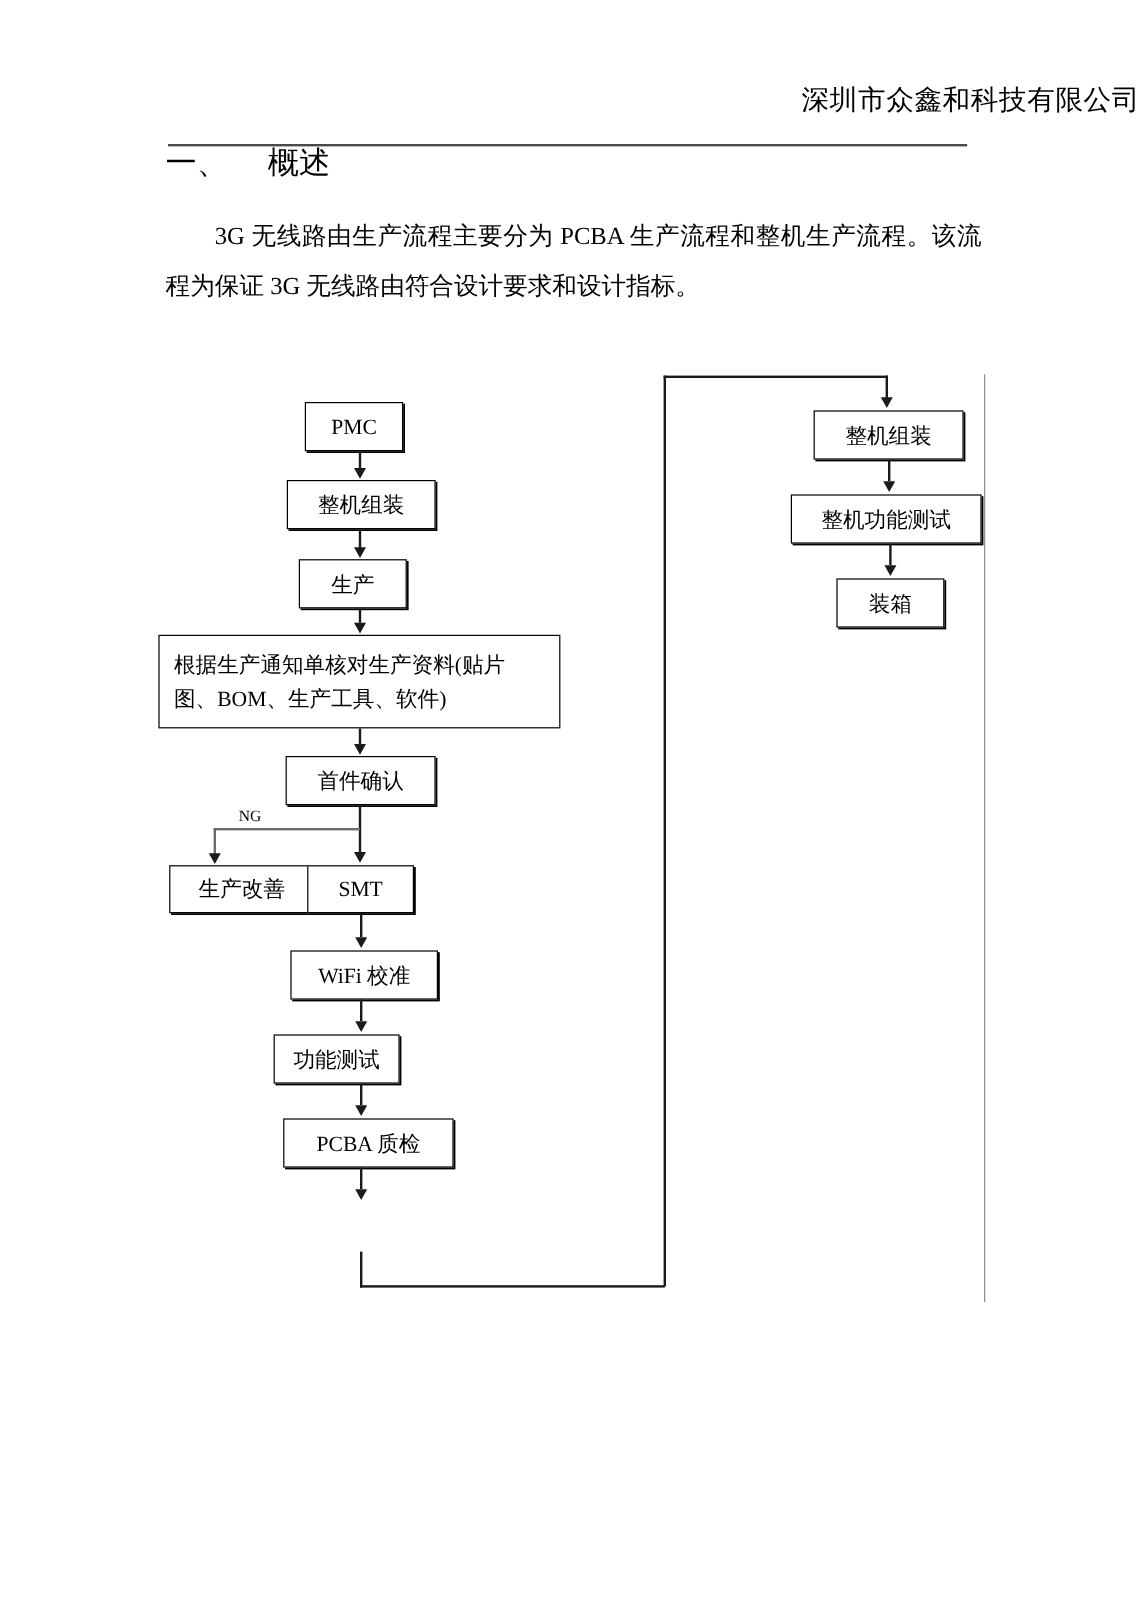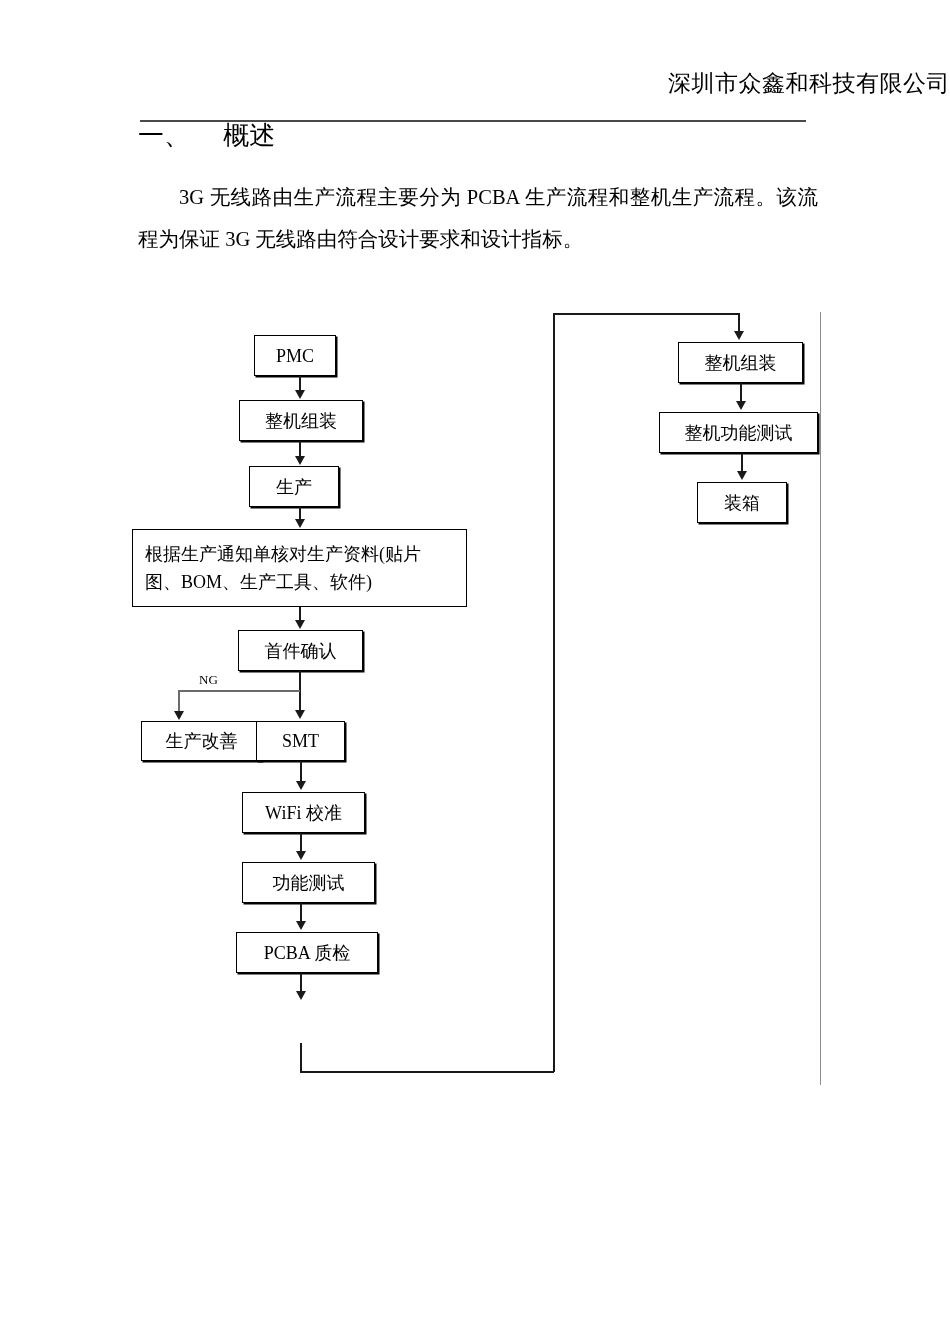--- a/index.html
+++ b/index.html
@@ -143,21 +143,21 @@
     <div class="node multiline" style="left:132px; top:529px; width:335px; height:78px;">根据生产通知单核对生产资料(贴片图、BOM、生产工具、软件)</div>
 
     <div class="node" style="left:238px; top:630px; width:125px; height:41px;">首件确认</div>
 
     <div class="node" style="left:117px; top:721px; width:121px; height:40px;margin-left:24px;">生产改善</div>
 
     <div class="node" style="left:256px; top:721px; width:89px; height:40px;">SMT</div>
 
     <div class="node" style="left:242px; top:792px; width:123px; height:41px;">WiFi 校准</div>
 
-    <div class="node" style="left:242px; top:862px; width:133px; height:41px;">功能测试</div>
+    <div class="node" style="left:228px; top:862px; width:105px; height:41px;">功能测试</div>
 
     <div class="node" style="left:236px; top:932px; width:142px; height:41px;">PCBA 质检</div>
 
 
     <div class="node" style="left:659px; top:412px; width:159px; height:41px;">整机功能测试</div>
 
     <div class="node" style="left:678px; top:342px; width:125px; height:41px;">整机组装</div>
 
     <div class="node" style="left:697px; top:482px; width:90px; height:41px;">装箱</div>
 

